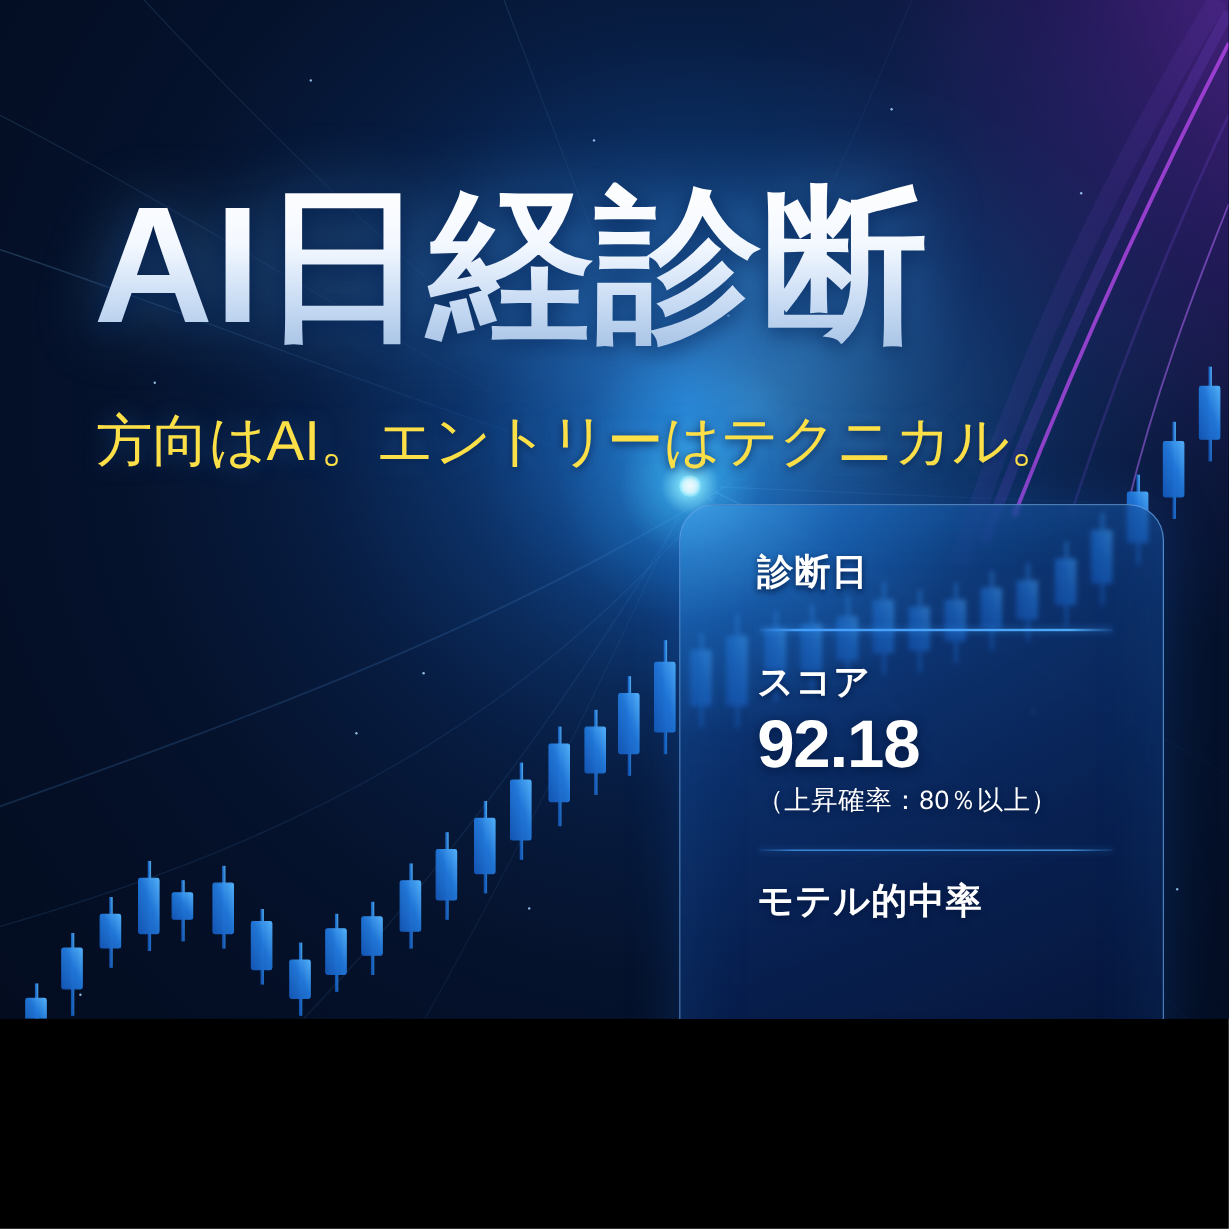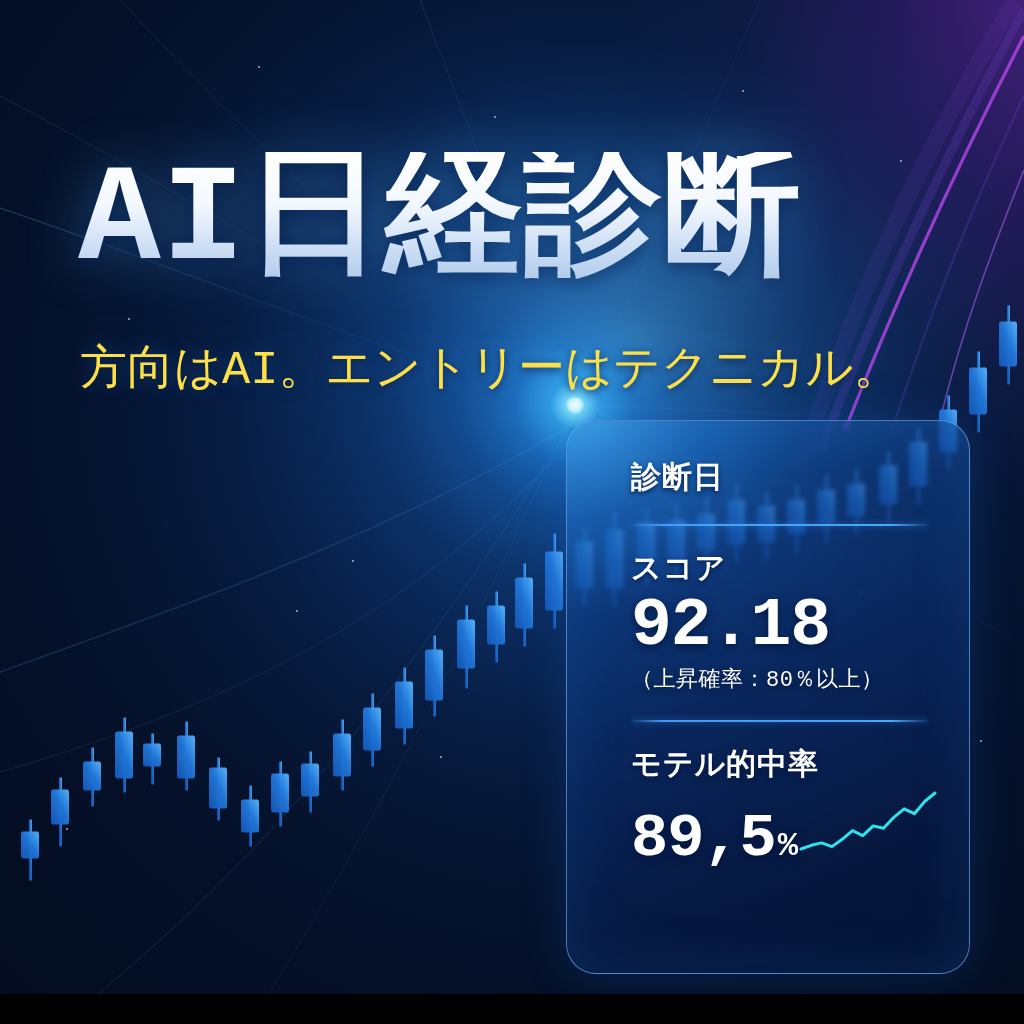--- a/index.html
+++ b/index.html
@@ -3,24 +3,24 @@
 <meta charset="utf-8">
 <style>
   html, body {
     margin: 0;
     padding: 0;
     background: #000;
   }
   #stage {
     position: relative;
     width: 1024px;
-    height: 994px;
+    height: 849px;
     overflow: hidden;
     background: #05122c;
-    font-family: Liberation Mono, monospace;
+    font-family: Liberation Sans, sans-serif;
   }
 
   
   .bg-base {
     position: absolute;
     inset: 0;
     background:
       radial-gradient(circle at 56% 40%, #1a6fc4 0%, #12498f 10%, #0b2e63 24%, #071c41 42%, #05122c 62%, #030c1f 100%);
   }
   .bg-purple {
@@ -157,21 +157,21 @@
   }
 
   .divider {
     height: 1.6px;
     margin: 26px 2px 22px 2px;
     background: linear-gradient(to right, rgba(60,150,255,0.18) 0%, rgba(70,160,255,0.95) 10%, rgba(80,175,255,0.95) 88%, rgba(60,150,255,0.18) 100%);
     box-shadow: 0 0 6px rgba(60,160,255,0.55);
   }
 
   .score-big {
-    font-size: 68px;
+    font-size: 56px;
     font-weight: 700;
     color: #ffffff;
     line-height: 1.02;
     letter-spacing: -1px;
     margin: 2px 0 0 0;
     text-shadow: 0 3px 10px rgba(0,20,60,0.85);
   }
   .score-note {
     font-size: 22px;
     font-weight: 500;
@@ -372,28 +372,18 @@
       <div>
         <p class="field-label">スコア</p>
         <p class="score-big">92.18</p>
         <p class="score-note">（上昇確率：80％以上）</p>
       </div>
 
       <div class="divider"></div>
 
       <div>
         <p class="field-label">モテル的中率</p>
-        <div class="acc-row">
-          <div class="acc-value">
-            <span>89,5</span><span class="pct">%</span>
-          </div>
-          <div class="sparkline">
-            <svg width="150" height="74" viewBox="0 0 150 74">
-              <polyline id="spark-line" fill="none" stroke="#2fe3ee" stroke-width="3" stroke-linecap="round" stroke-linejoin="round" points="4.0,60.0 14.3,56.3 24.6,53.9 34.9,57.6 45.2,50.3 55.5,41.7 65.8,46.6 76.2,36.9 86.5,39.3 96.8,28.3 107.1,19.8 117.4,24.7 127.7,12.5 138.0,4.0"></polyline>
-            </svg>
-          </div>
-        </div>
       </div>
 
     </div>
   </div>
 
 </div>
 
 </body></html>

